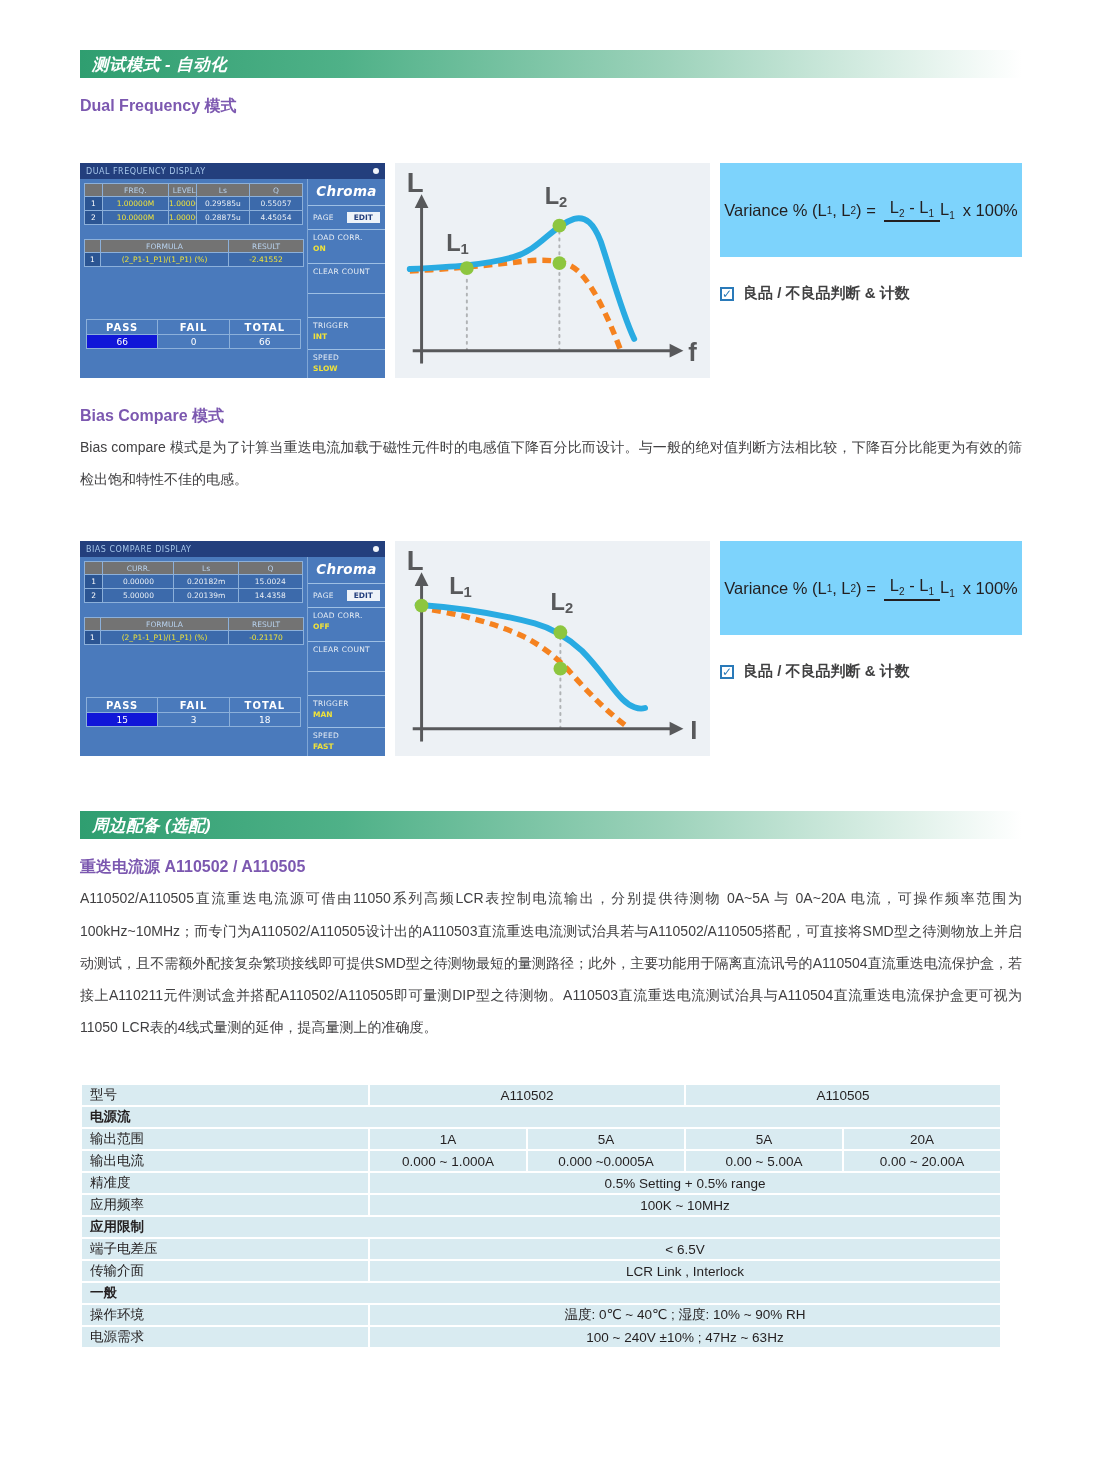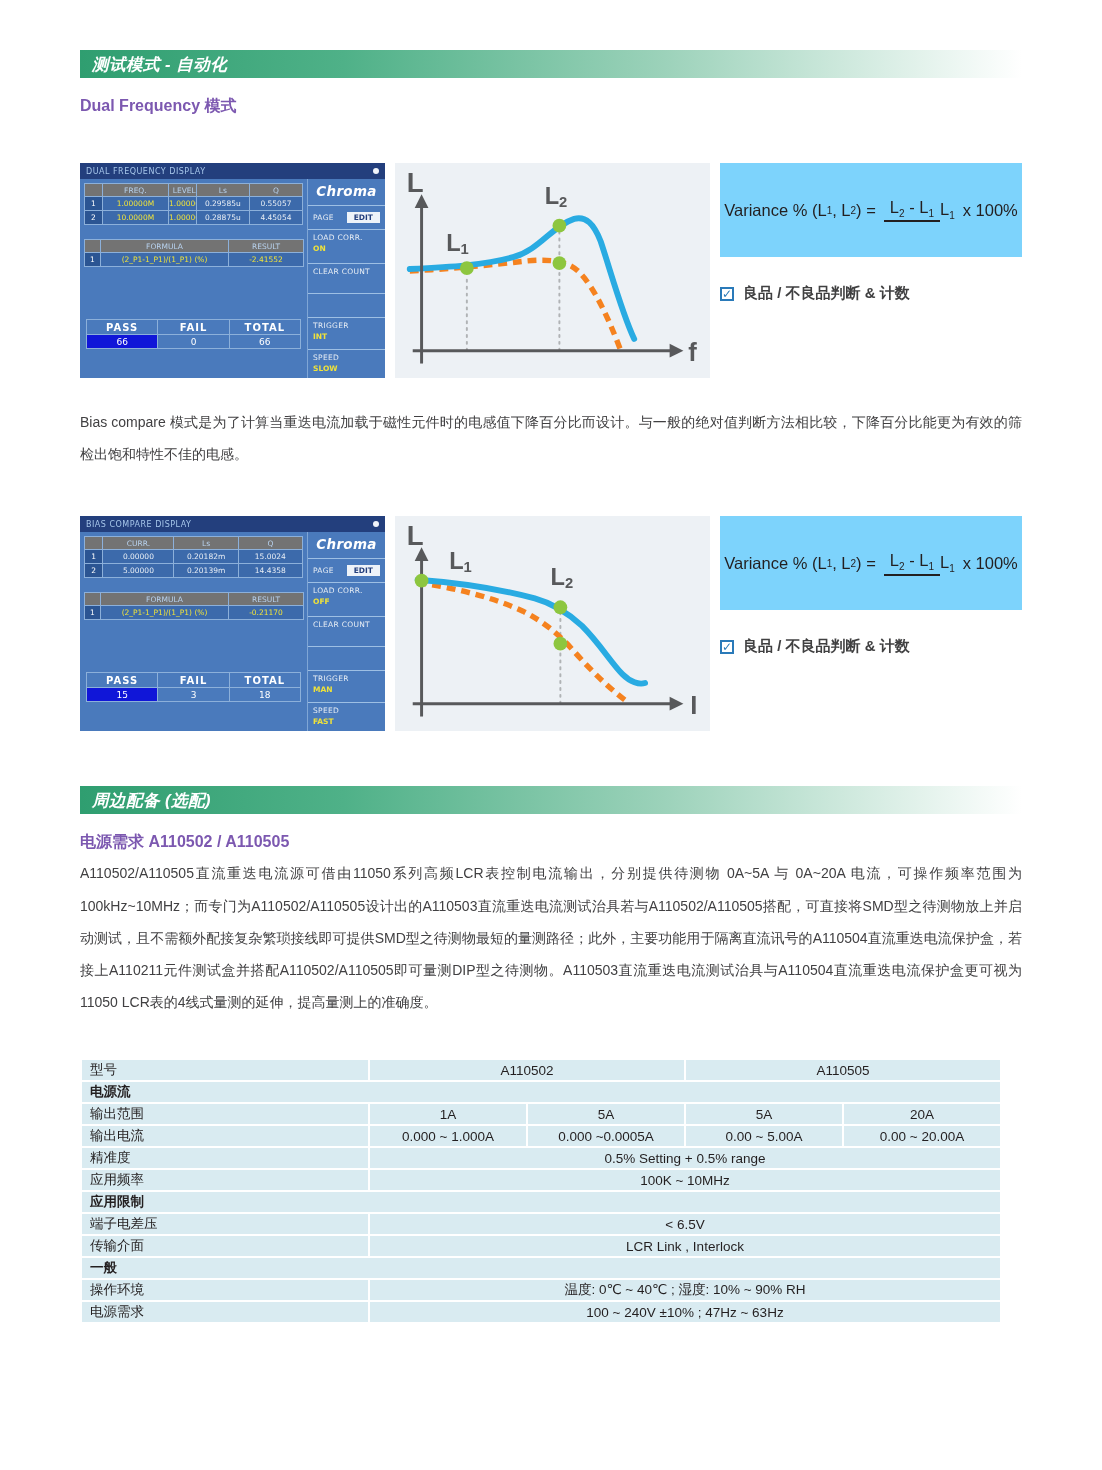--- a/index.html
+++ b/index.html
@@ -245,20 +245,21 @@
         </span>
         <span>x 100%</span>
       </div>
       <div class="judgement">
         <span class="chk">✓</span>
         <span>良品 / 不良品判断 &amp; 计数</span>
       </div>
     </div>
   </div>
 
+  <h3 class="subhead">Bias Compare 模式</h3>
   <p class="body">Bias compare 模式是为了计算当重迭电流加载于磁性元件时的电感值下降百分比而设计。与一般的绝对值判断方法相比较，下降百分比能更为有效的筛检出饱和特性不佳的电感。</p>
 
   <div class="feature-row second">
 
     <div class="lcr">
       <div class="lcr-title">
         <span>BIAS COMPARE DISPLAY</span>
         <span class="dot-ico"></span>
       </div>
       <div class="lcr-body">
@@ -376,21 +377,21 @@
         <span class="chk">✓</span>
         <span>良品 / 不良品判断 &amp; 计数</span>
       </div>
     </div>
   </div>
 
   <div class="banner accessory-head">
     <span>周边配备 (选配)</span>
   </div>
 
-  <h3 class="subhead">电源需求 A110502 / A110505</h3>
+  <h3 class="subhead">重迭电流源 A110502 / A110505</h3>
   <p class="body">A110502/A110505直流重迭电流源可借由11050系列高频LCR表控制电流输出，分别提供待测物 0A~5A 与 0A~20A 电流，可操作频率范围为100kHz~10MHz；而专门为A110502/A110505设计出的A110503直流重迭电流测试治具若与A110502/A110505搭配，可直接将SMD型之待测物放上并启动测试，且不需额外配接复杂繁琐接线即可提供SMD型之待测物最短的量测路径；此外，主要功能用于隔离直流讯号的A110504直流重迭电流保护盒，若接上A110211元件测试盒并搭配A110502/A110505即可量测DIP型之待测物。A110503直流重迭电流测试治具与A110504直流重迭电流保护盒更可视为11050 LCR表的4线式量测的延伸，提高量测上的准确度。</p>
 
   <div class="spec-wrap">
     <table class="spec">
       <colgroup>
           <col class="c0">
           <col class="c1">
           <col class="c2">
           <col class="c3">
           <col class="c4">

